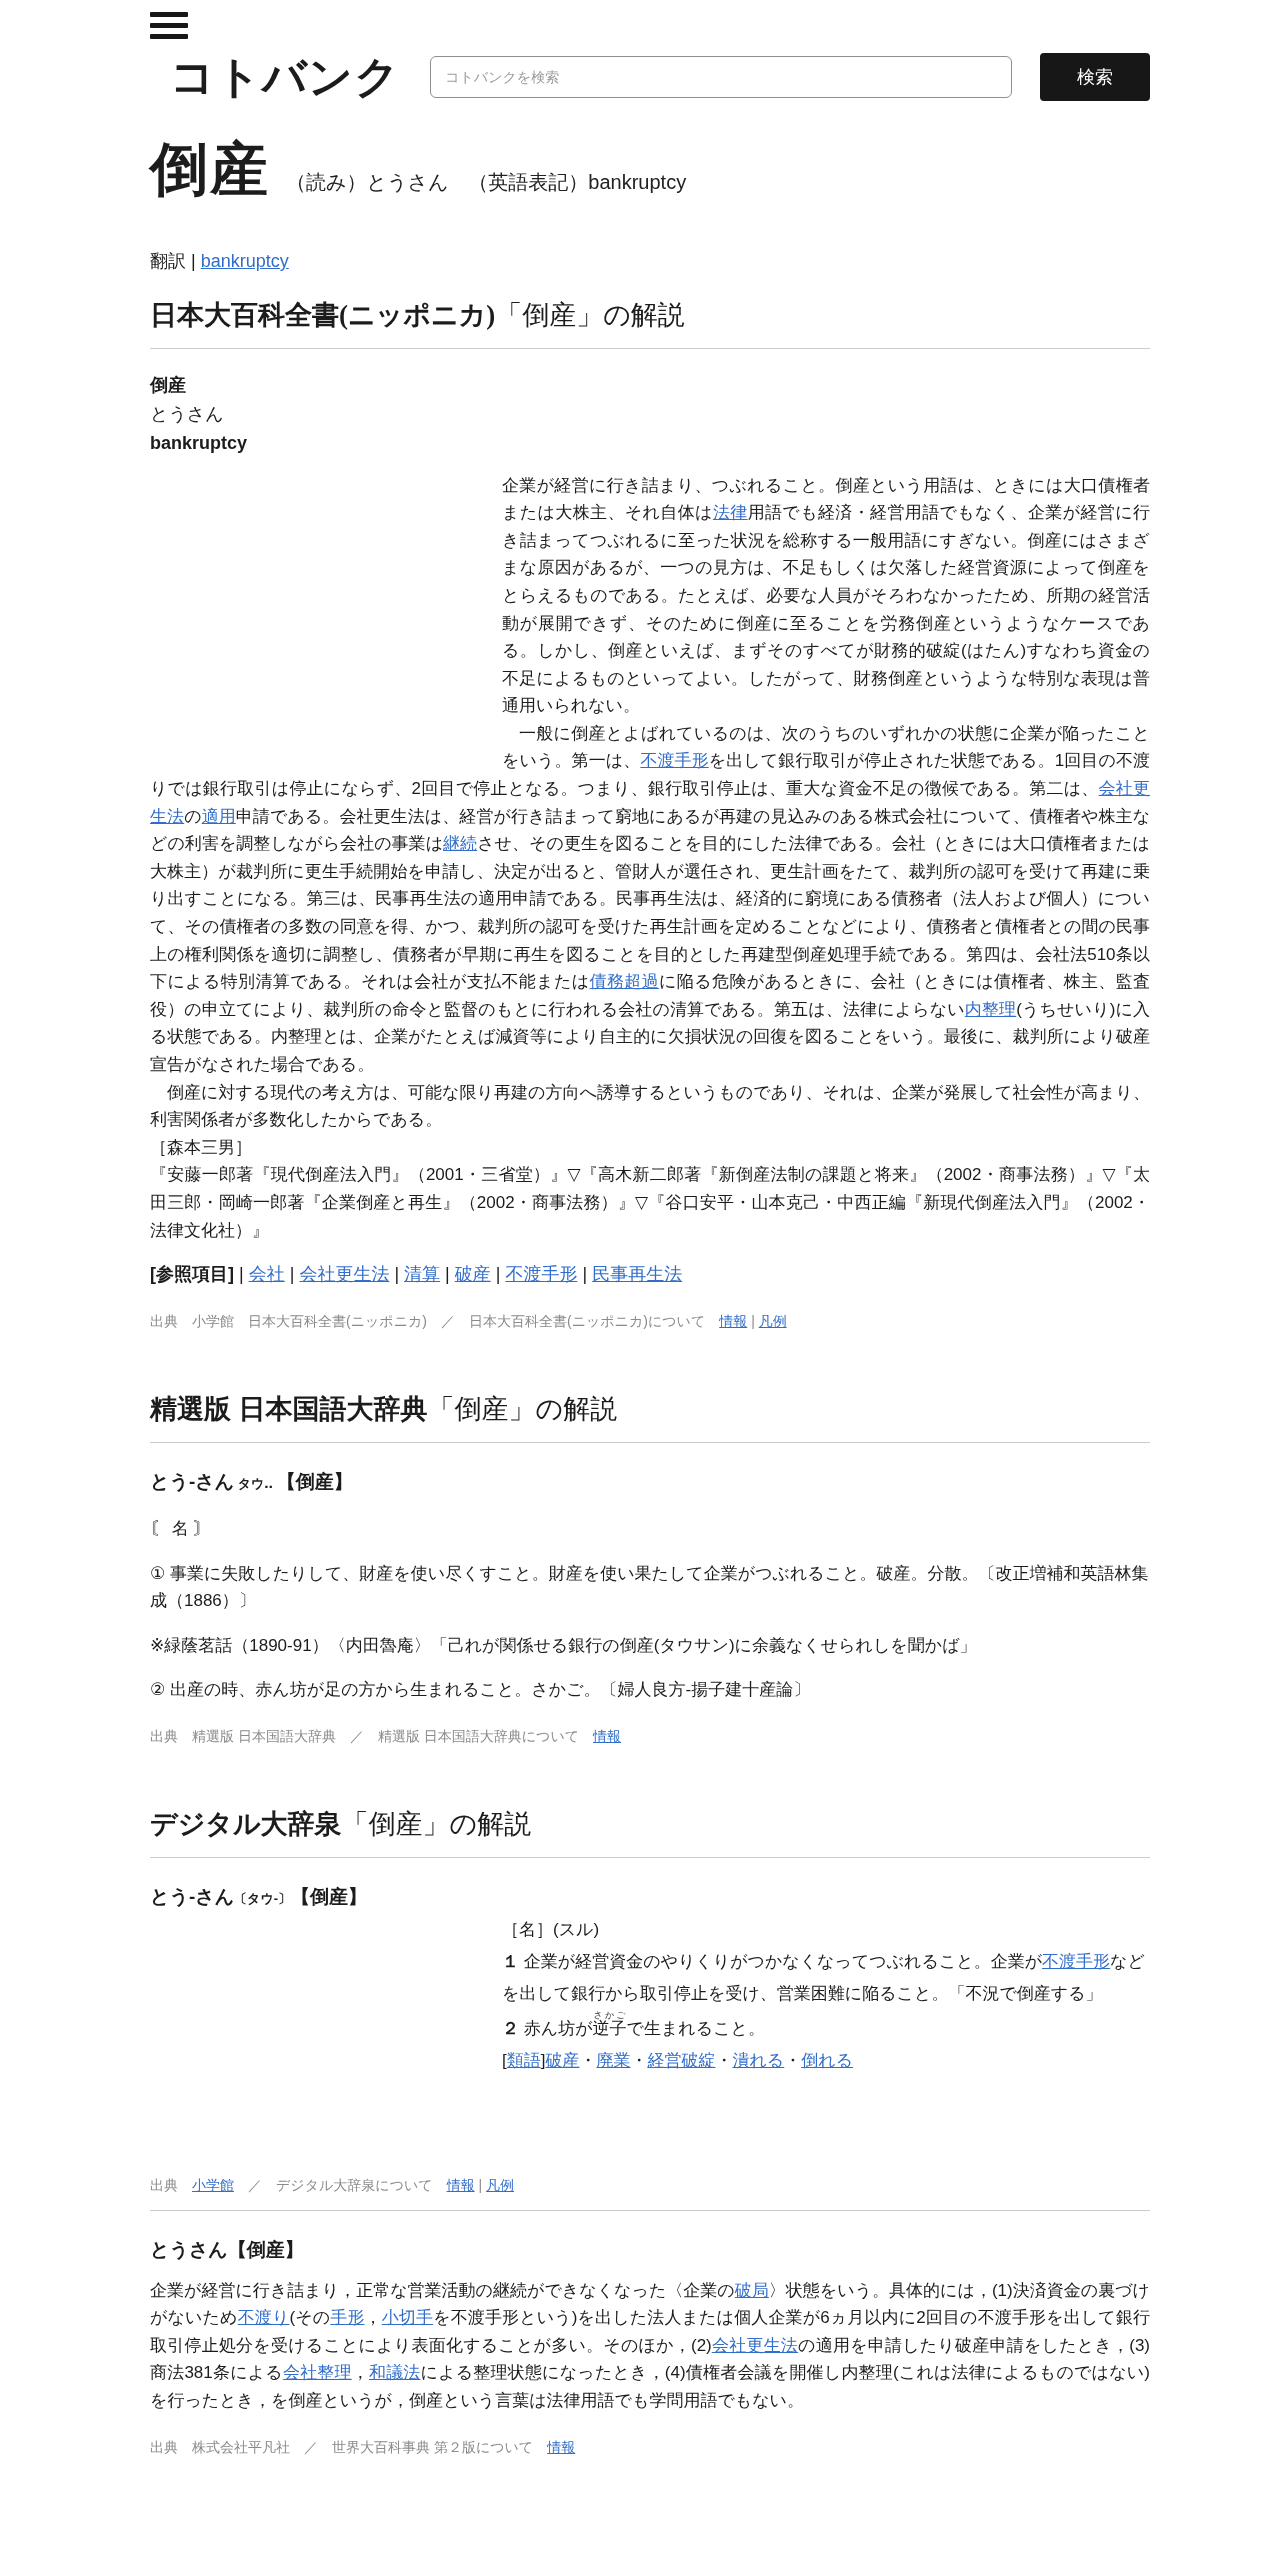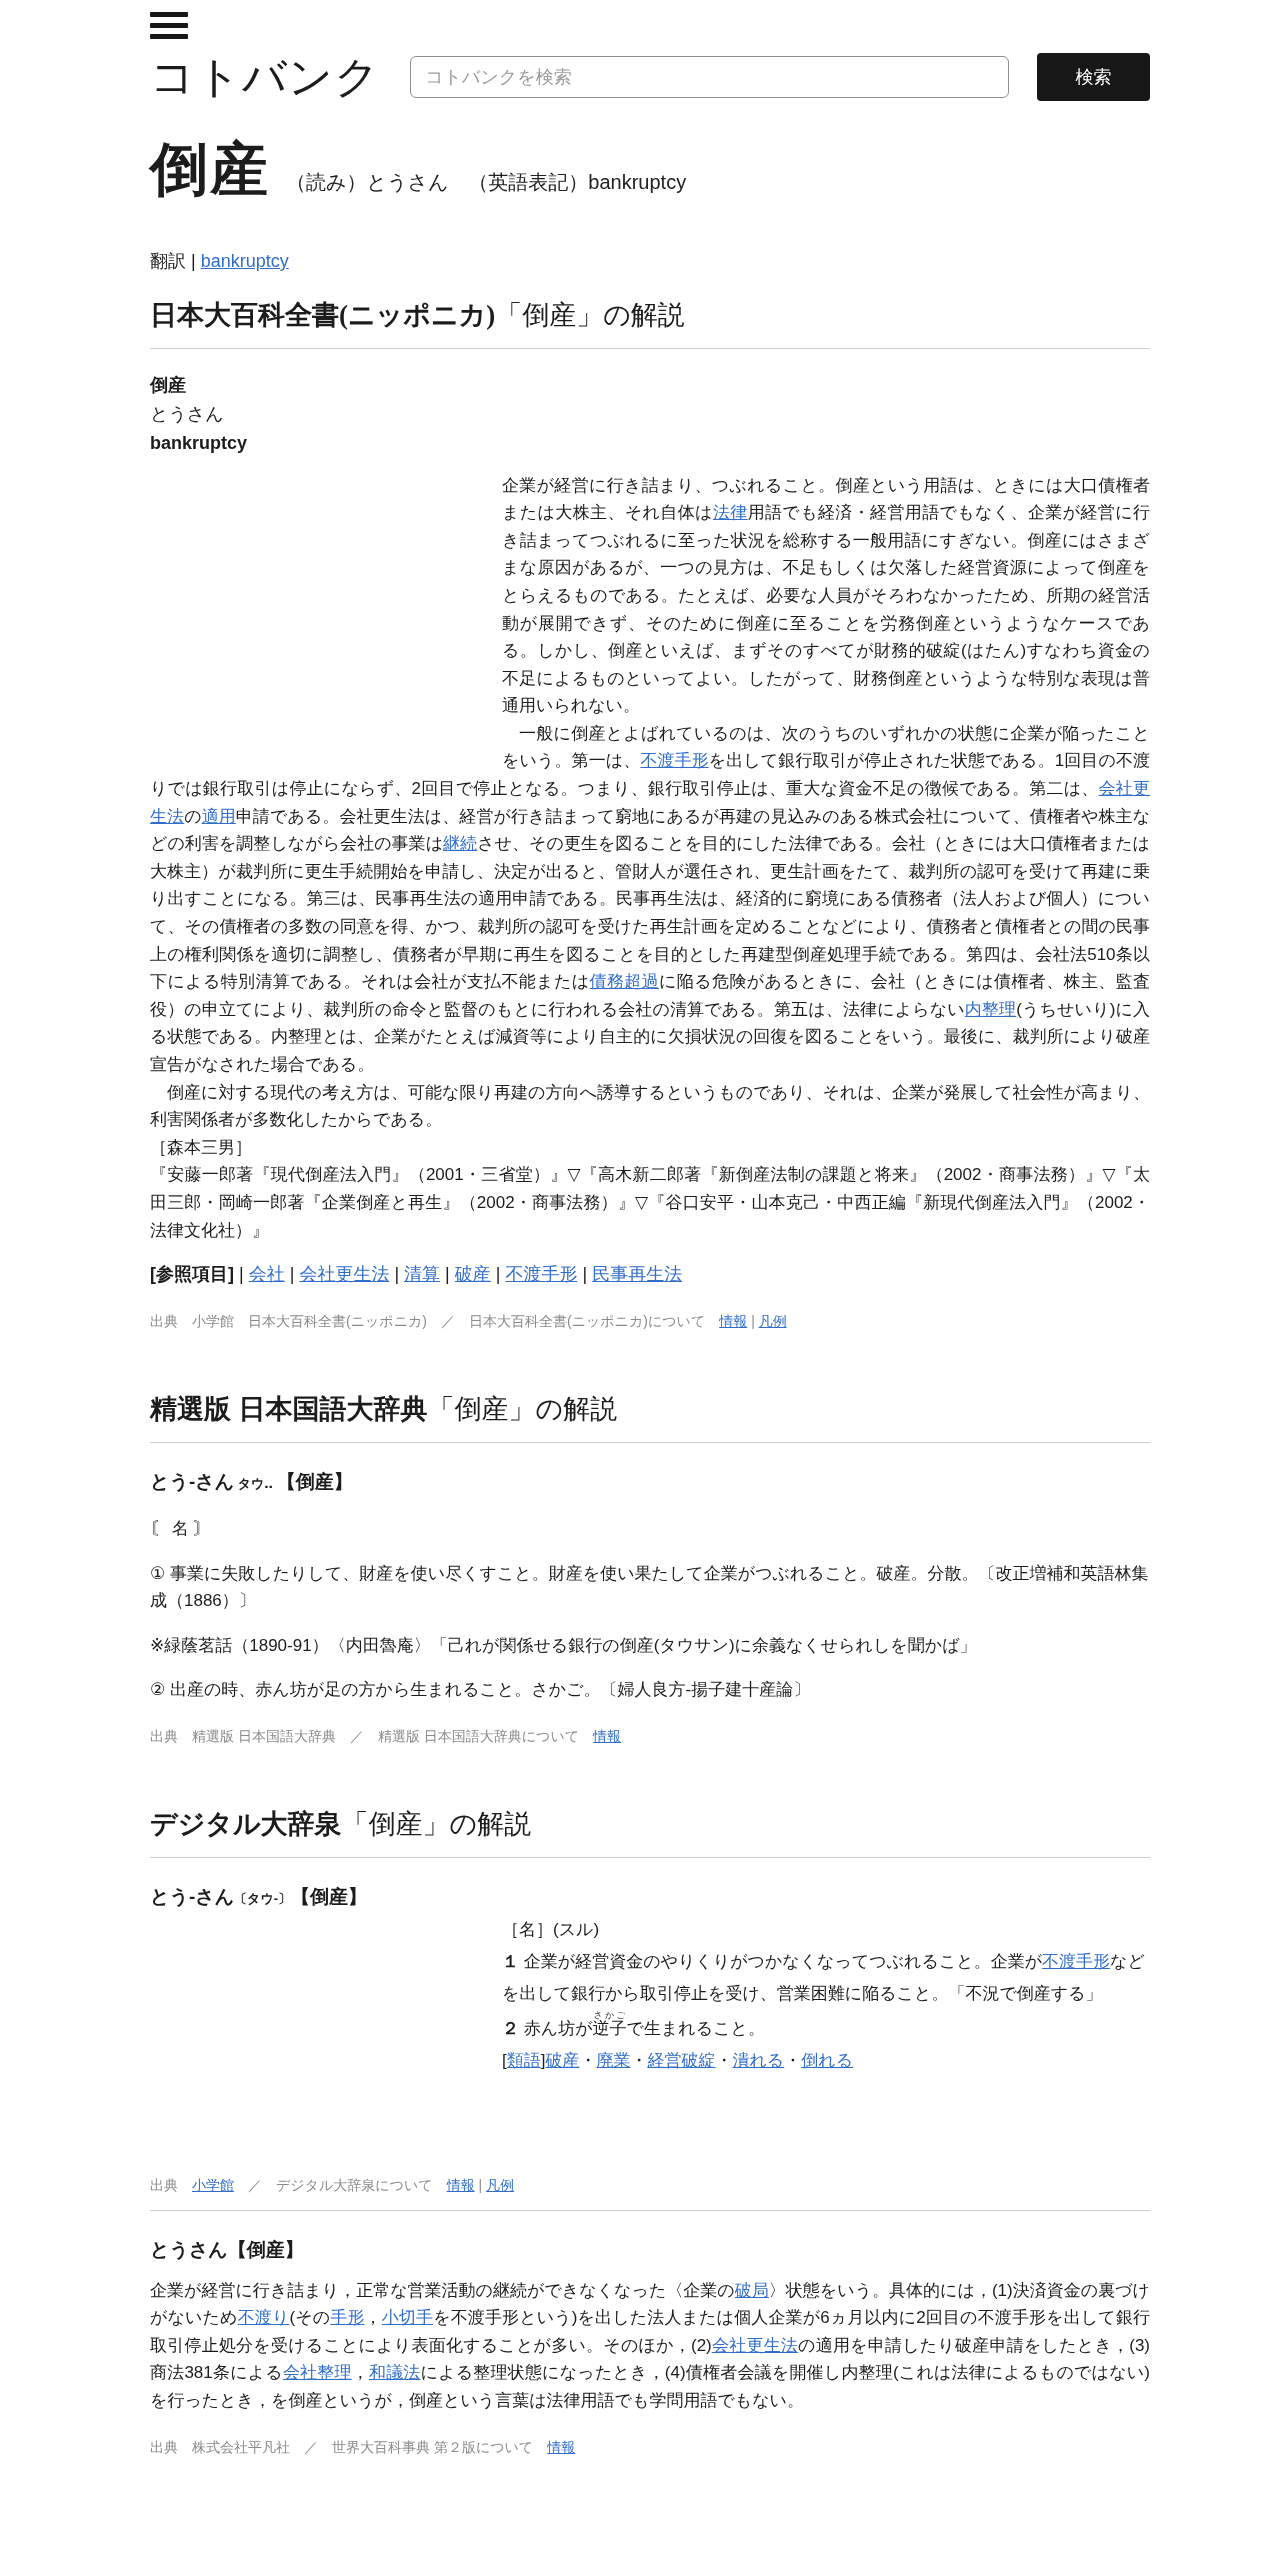--- a/index.html
+++ b/index.html
@@ -4,23 +4,23 @@
 <style>
   :root{ --link:#316dca; --btn:#171717; --src:#8a8a8a; }
   *{box-sizing:border-box;}
   body{margin:0;background:#fff;color:#1c1c1c;width:1284px;
        font-family:"Liberation Sans","DejaVu Sans",sans-serif;}
   .page{padding:12px 134px 30px 150px;}
   
   .hamburger{width:38px;height:27px;display:flex;flex-direction:column;justify-content:space-between;cursor:pointer;}
   .hamburger div{height:5px;background:#171717;border-radius:1px;}
   .header-row{display:flex;align-items:center;margin-top:14px;}
-  .logo{font-size:44px;font-weight:400;letter-spacing:1px;line-height:1;white-space:nowrap;}
+  .logo{font-size:44px;font-weight:700;letter-spacing:1px;line-height:1;white-space:nowrap;margin-left:20px;}
   .search-input{margin-left:30px;width:605px;height:42px;border:1px solid #8f8f8f;border-radius:6px;
-      font-size:18px;padding:0 14px;color:#222;outline:none;font-family:inherit;}
+      font-size:14px;padding:0 14px;color:#222;outline:none;font-family:inherit;}
   .search-input::placeholder{color:#9a9a9a;}
   .search-btn{margin-left:28px;width:114px;height:48px;background:var(--btn);color:#fff;border:none;
       border-radius:4px;font-size:18px;cursor:pointer;font-family:inherit;}
   
   .title-row{margin-top:36px;display:flex;align-items:baseline;}
   h1{margin:0;font-size:58px;line-height:1.1;font-weight:700;letter-spacing:2px;}
   .subtitle{margin-left:16px;font-size:20px;color:#222;}
   .translation{margin-top:48px;font-size:18px;}
   
   h2{margin:62px 0 0;font-size:27px;line-height:1.25;font-weight:700;}

